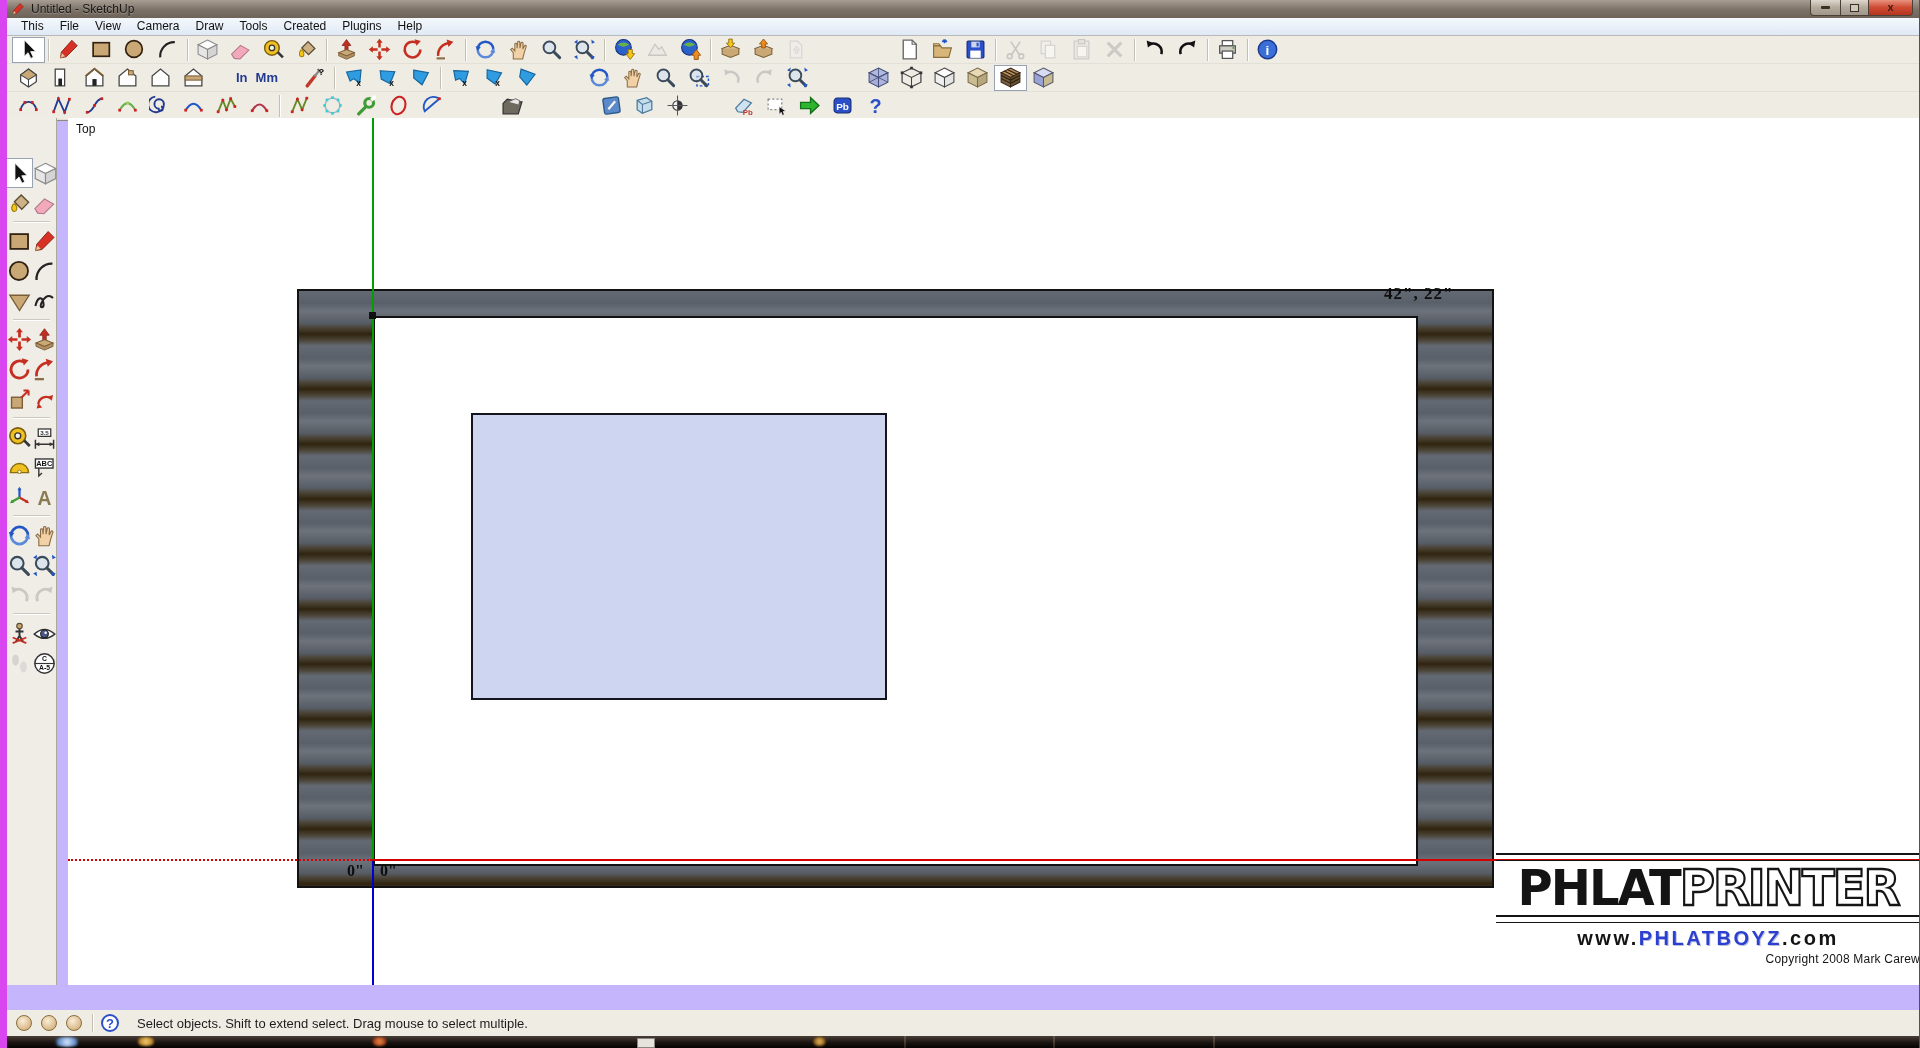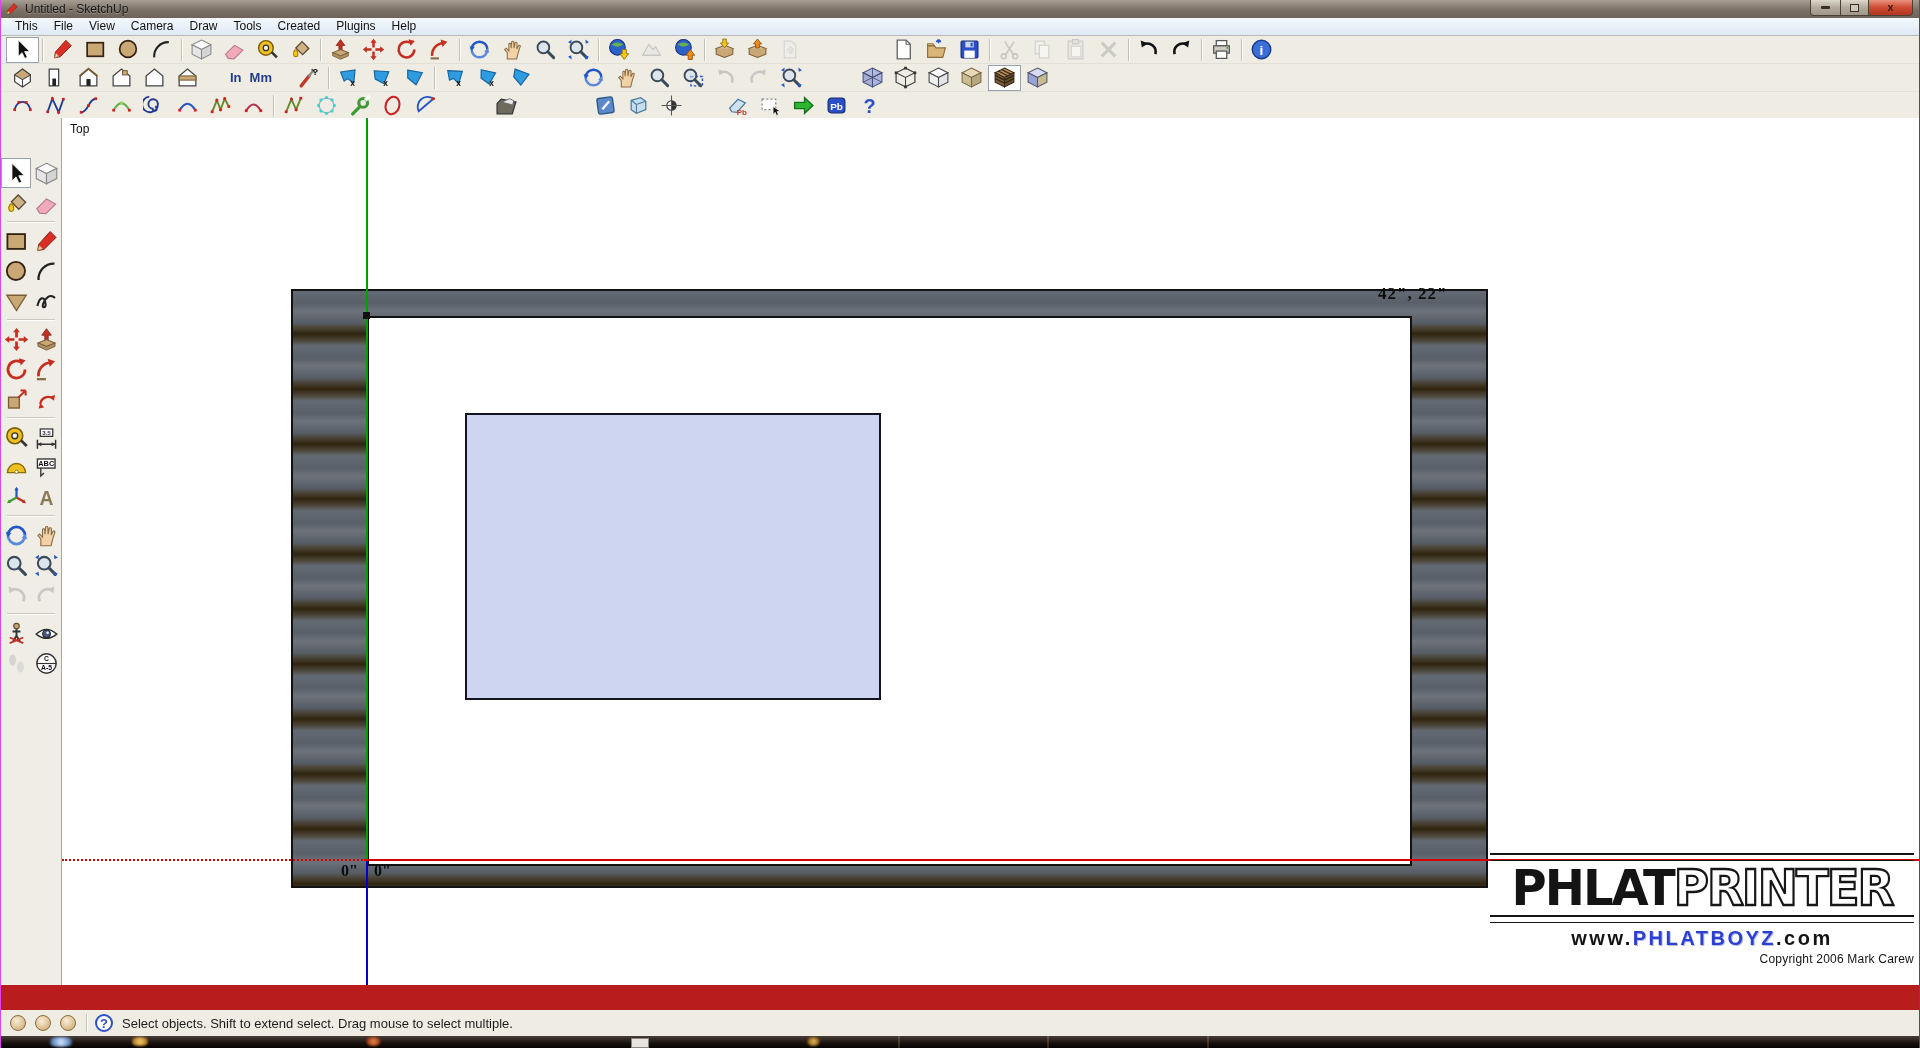--- a/index.html
+++ b/index.html
@@ -1,18 +1,18 @@
 <!DOCTYPE html>
 <html><head>
 <meta charset="utf-8">
 <style>
   html,body{margin:0;padding:0;background:#000;}
   .app{position:relative;width:1920px;height:1048px;overflow:hidden;
-       font-family:"Liberation Sans",sans-serif;background:#b91c1c;
-       border-left:1px solid #d946ef;border-right:1px solid #5a5045;box-sizing:border-box;}
+       font-family:"Liberation Sans",sans-serif;background:#c4b5fd;
+       border-left:7px solid #d946ef;border-right:1px solid #5a5045;box-sizing:border-box;}
   
   .titlebar{height:18px;background:linear-gradient(#a89e93,#7b7166 55%,#6e6358);
             display:flex;align-items:center;position:relative;}
   .titlebar .appicon{width:14px;height:14px;margin:0 6px 0 4px;}
   .titlebar .title{font-size:12px;color:#171717;text-shadow:0 1px 0 rgba(255,255,255,.25);}
   .wincontrols{position:absolute;right:6px;top:0;display:flex;}
   .winbtn{height:15px;border:1px solid #4a4036;border-top:none;display:flex;align-items:center;justify-content:center;
           background:linear-gradient(#ded7cc,#b4aa9c 50%,#a1968a);}
   .winbtn.min{width:29px;border-radius:0 0 0 4px;}
   .winbtn.res{width:27px;border-left:none;}
@@ -29,21 +29,21 @@
   .toolblock{border-bottom:1px solid #8e8a80;background:#efece4;}
   .toolbar-row{height:27px;display:flex;align-items:center;padding-left:5px;border-bottom:1px solid #e3e0d7;}
   .tb{width:33px;height:26px;display:flex;align-items:center;justify-content:center;box-sizing:border-box;flex:none;}
   .tb svg{width:23px;height:23px;display:block;}
   .tb.pressed{background:#fff;border:1px solid #97a3b2;}
   .tb.disabled{filter:grayscale(1) opacity(.45);}
   .tbtext{font-size:13px;font-weight:bold;color:#223a8f;padding:0 4px;height:24px;line-height:24px;flex:none;}
   .sep{width:1px;height:22px;background:#c3bfb4;margin:0 3px;flex:none;box-shadow:1px 0 0 #fff;}
   .spacer{flex:none;height:1px;}
   
-  .palette{position:absolute;left:0;top:118px;width:61px;bottom:63px;background:#f0ede7;
+  .palette{position:absolute;left:0;top:118px;width:50px;bottom:63px;background:#f0ede7;
            border-right:1px solid #aba89e;box-sizing:border-box;padding-top:40px;}
   .prow{display:flex;justify-content:center;}
   .ptb{width:30px;height:30px;display:flex;align-items:center;justify-content:center;box-sizing:border-box;}
   .ptb svg{width:25px;height:25px;display:block;}
   .ptb.pressed{background:#fff;border:1px solid #97a3b2;}
   .ptb.disabled{filter:grayscale(1) opacity(.45);}
   .psep{height:1px;background:#cbc8bf;border-bottom:1px solid #fff;margin:3px 6px;}
   
   .canvas{position:absolute;left:61px;top:118px;right:0;bottom:63px;background:#fff;overflow:hidden;}
   .view-label{position:absolute;left:8px;top:4px;font-size:12px;color:#111;z-index:6;}
@@ -91,21 +91,21 @@
                  border-color:#8a8a8a #fdfdfd #fdfdfd #8a8a8a;font-size:11px;padding:0 3px;}
   .statusbar{position:absolute;left:0;right:0;bottom:12px;height:26px;background:#efece4;display:flex;align-items:center;}
   .sorb{width:16px;height:16px;border-radius:50%;margin-left:9px;flex:none;
         background:radial-gradient(circle at 40% 35%,#f9edd6,#d9b98a 70%,#b08a50);
         border:1.5px solid #8a6d3b;box-sizing:border-box;position:relative;}
   .sorb::after{content:"";position:absolute;left:5px;top:4px;width:4px;height:6px;border-radius:50%;background:#a5севен;}
   .status-sep{width:1px;height:18px;background:#c3bfb4;margin:0 8px 0 10px;box-shadow:1px 0 0 #fff;}
   .helporb{width:18px;height:18px;border-radius:50%;border:2px solid #2a4fc9;color:#2a4fc9;
            font-weight:bold;font-size:13px;display:flex;align-items:center;justify-content:center;
            box-sizing:border-box;background:#fff;flex:none;}
-  .status-text{font-size:13px;color:#1c1c1c;margin-left:9px;}
+  .status-text{font-size:13px;color:#1c1c1c;margin-left:18px;}
   
   .taskbar{position:absolute;left:0;right:0;bottom:0;height:12px;
            background:linear-gradient(#4a3f38,#1b1310 55%,#050302);overflow:hidden;}
   .tkblob{position:absolute;top:1px;border-radius:50%;filter:blur(1.2px);}
   .tk-sep{position:absolute;top:0;width:2px;height:12px;background:linear-gradient(#6a594b,#2a2018);}
   .tk-white{position:absolute;top:2px;width:16px;height:8px;background:#e6e3de;border:1px solid #8a857c;filter:blur(.4px);}
 </style>
 </head>
 <body>
 
@@ -1238,21 +1238,21 @@
     <div class="logoblock">
       <div class="logo-rule"></div>
       <div class="brandrow">
         <span class="brand-solid">PHLAT</span>
           <span class="brand-outline">PRINTER</span>
       </div>
       <div class="logo-rule b"></div>
       <div class="logo-url">
         <span class="url-www">www.</span><span class="url-brand">PHLATBOYZ</span><span class="url-com">.com</span>
       </div>
-      <div class="logo-copy">Copyright 2006 Mark Carew</div>
+      <div class="logo-copy">Copyright 2008 Mark Carew</div>
     </div>
   </div>
 
 
   <div class="statusbar">
     <div class="sorb"></div>
     <div class="sorb"></div>
     <div class="sorb"></div>
     <div class="status-sep"></div>
     <div class="helporb">?</div>

